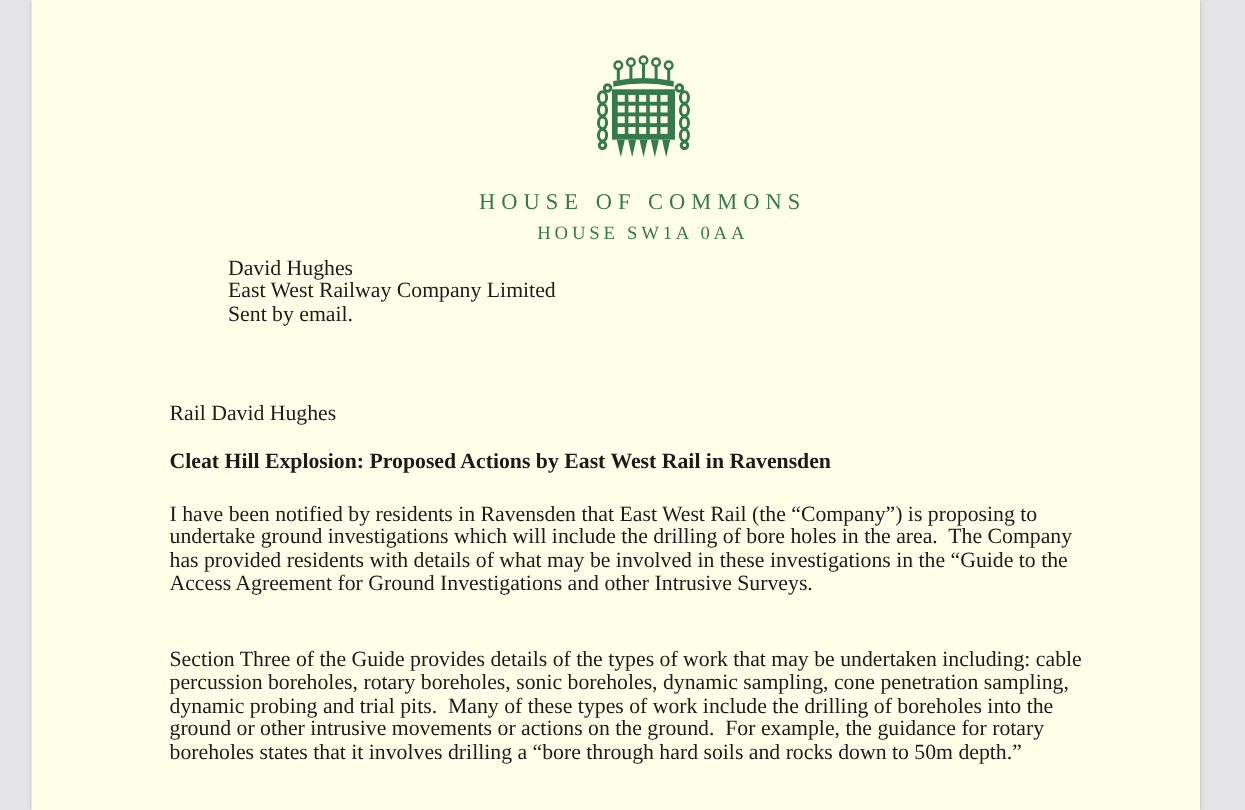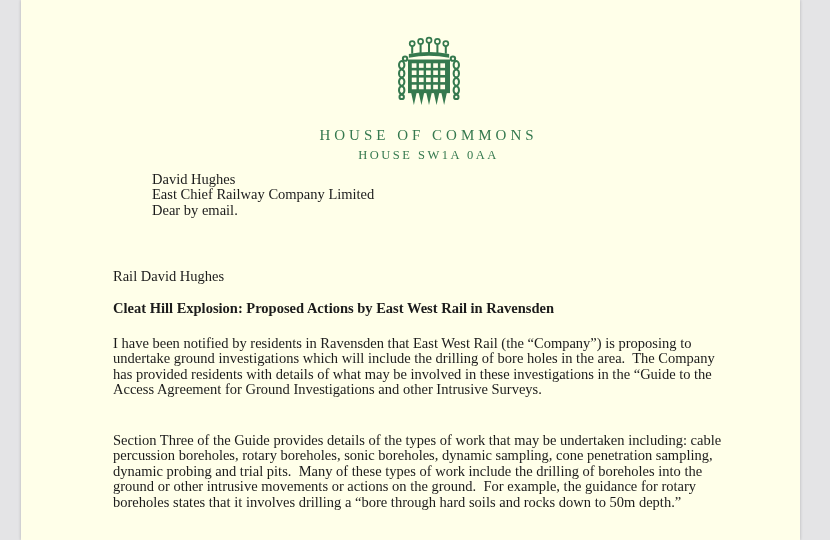--- a/index.html
+++ b/index.html
@@ -136,22 +136,22 @@
             <circle cx="77.5" cy="72.5" r="2.6"></circle>
           </g>
         </svg>
       </div>
       <div class="org">HOUSE OF COMMONS</div>
       <div class="org-addr">HOUSE SW1A 0AA</div>
     </div>
 
     <div class="recipient txt">
       <div>David Hughes</div>
-      <div>East Chief Railway Company Limited</div>
-      <div>Dear by email.</div>
+      <div>East West Railway Company Limited</div>
+      <div>Sent by email.</div>
     </div>
 
 
     <div class="salutation txt">Rail David Hughes</div>
 
     <div class="subject txt">Cleat Hill Explosion: Proposed Actions by East West Rail in Ravensden</div>
 
     <p class="para para1 txt">I have been notified by residents in Ravensden that East West Rail (the “Company”) is proposing to undertake ground investigations which will include the drilling of bore holes in the area.  The Company has provided residents with details of what may be involved in these investigations in the “Guide to the Access Agreement for Ground Investigations and other Intrusive Surveys.</p>
     <p class="para para2 txt">Section Three of the Guide provides details of the types of work that may be undertaken including: cable percussion boreholes, rotary boreholes, sonic boreholes, dynamic sampling, cone penetration sampling, dynamic probing and trial pits.  Many of these types of work include the drilling of boreholes into the ground or other intrusive movements or actions on the ground.  For example, the guidance for rotary boreholes states that it involves drilling a “bore through hard soils and rocks down to 50m depth.”</p>
 

